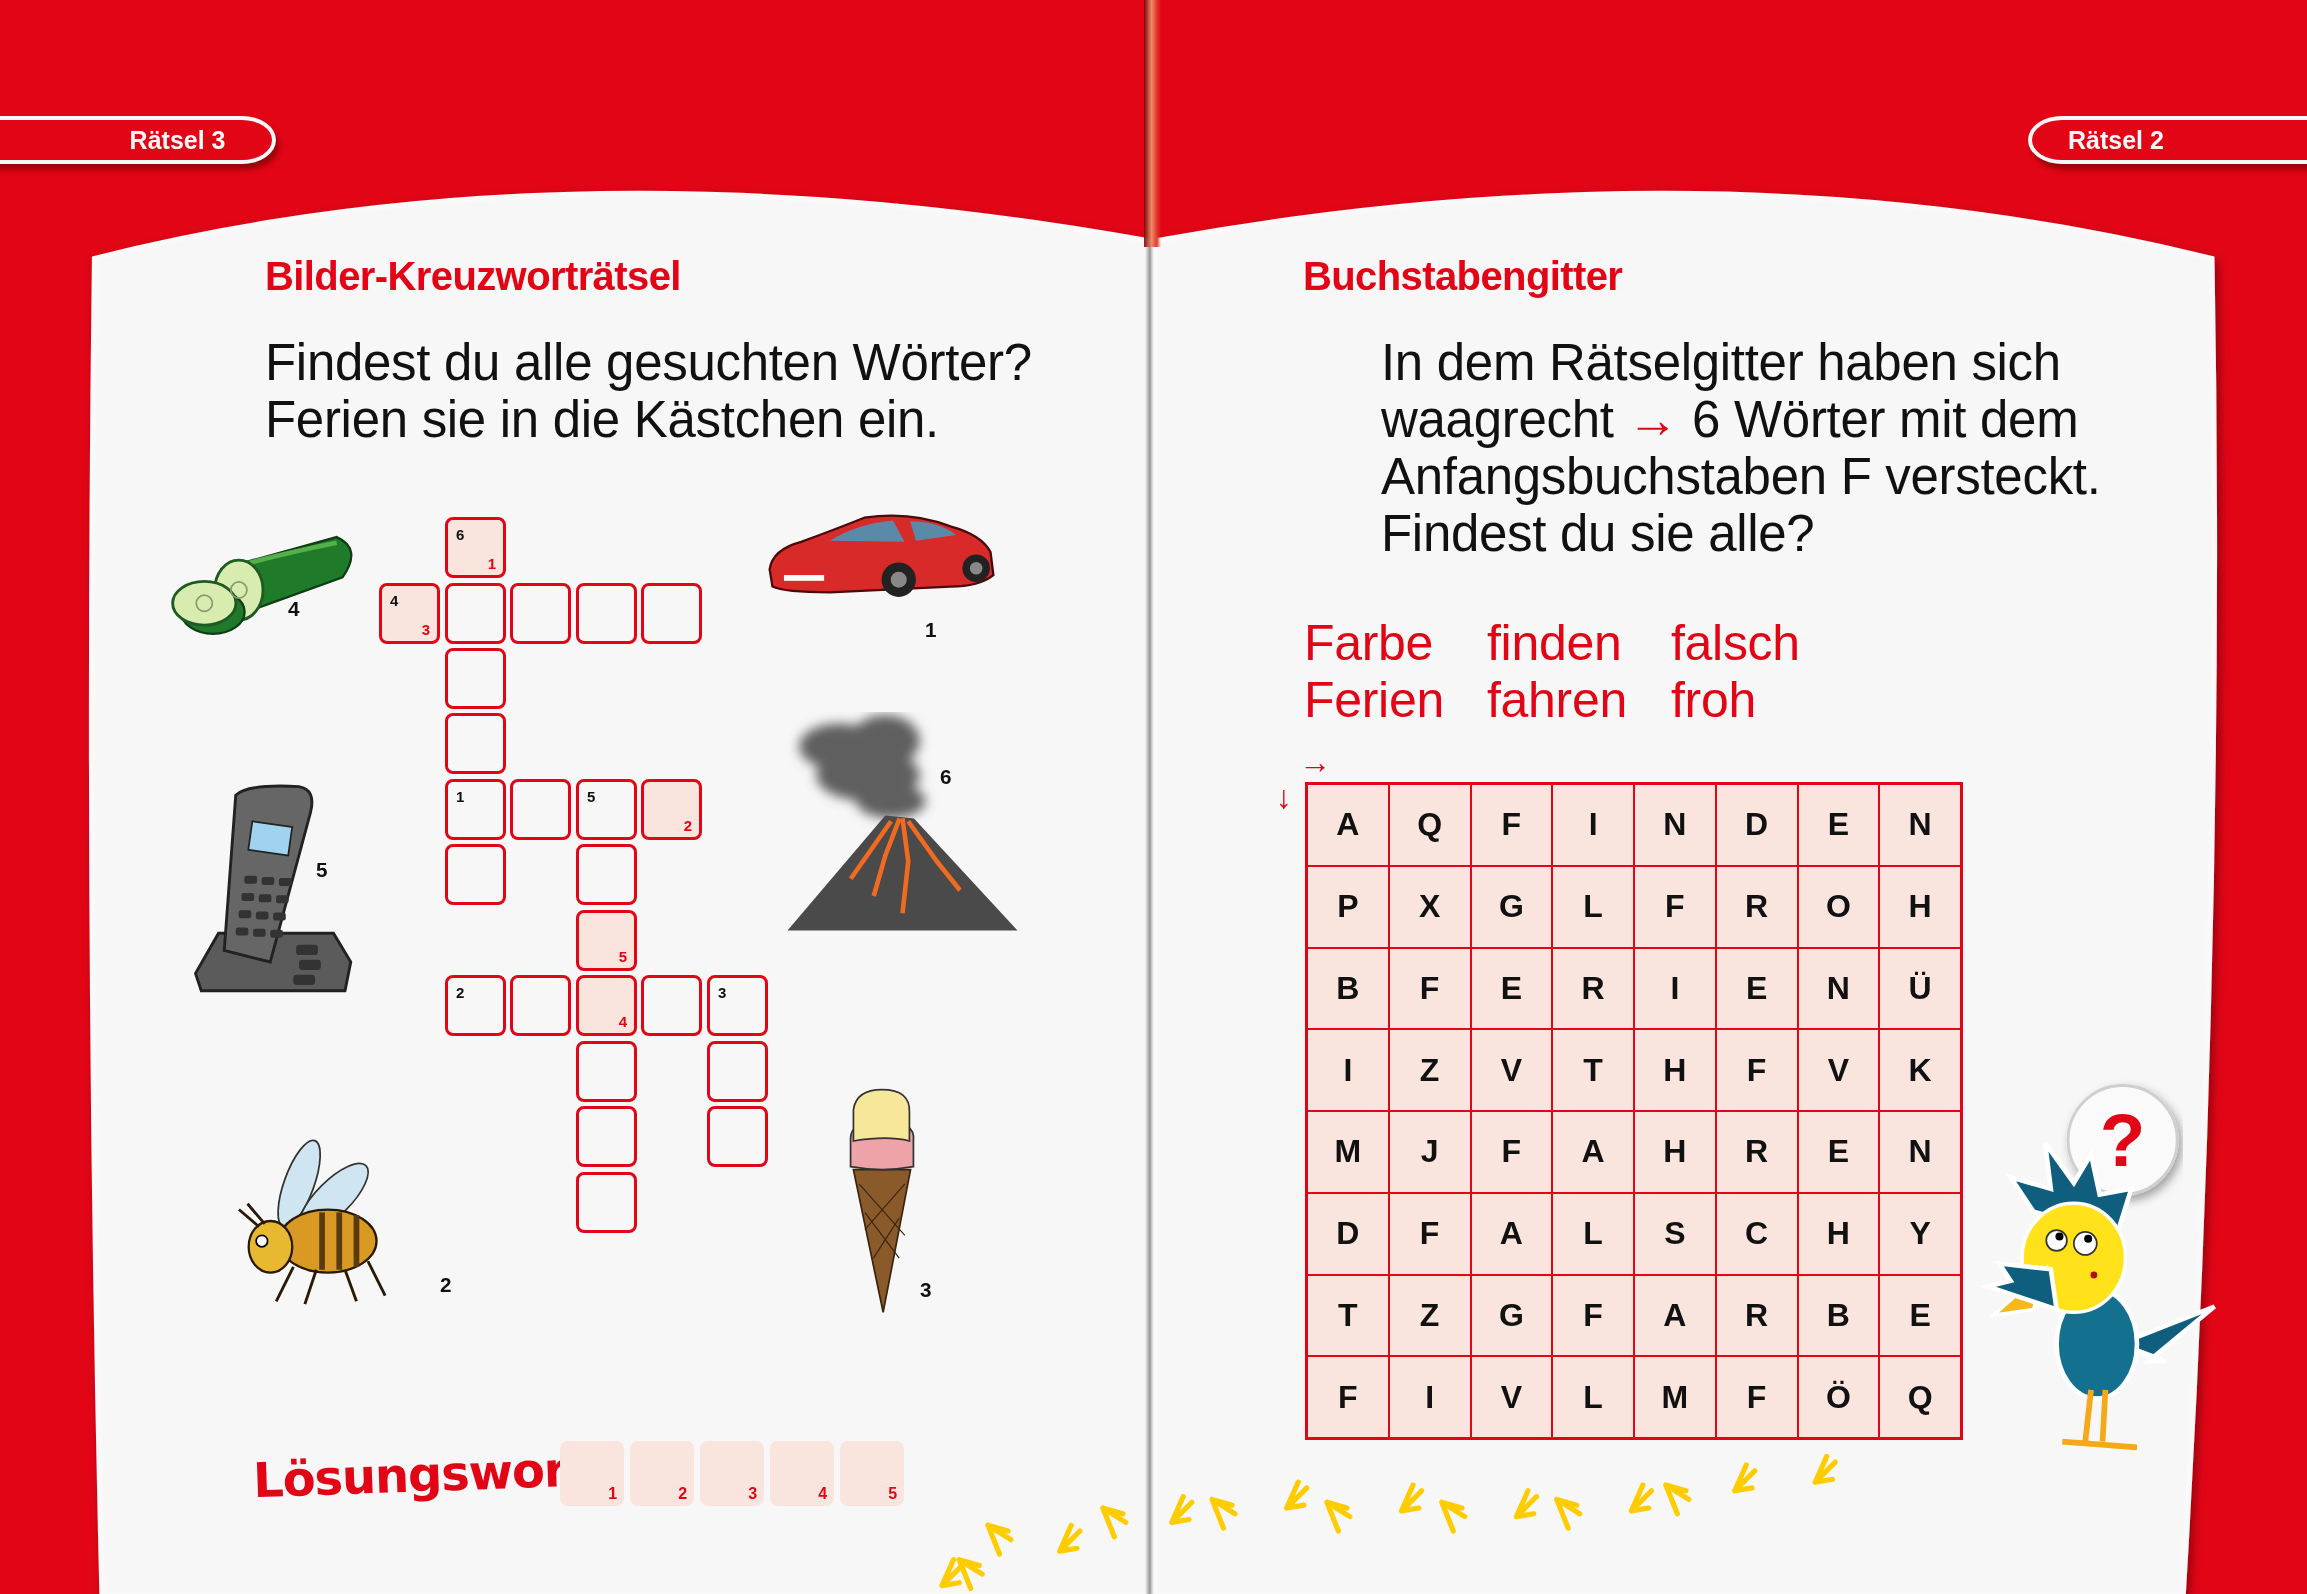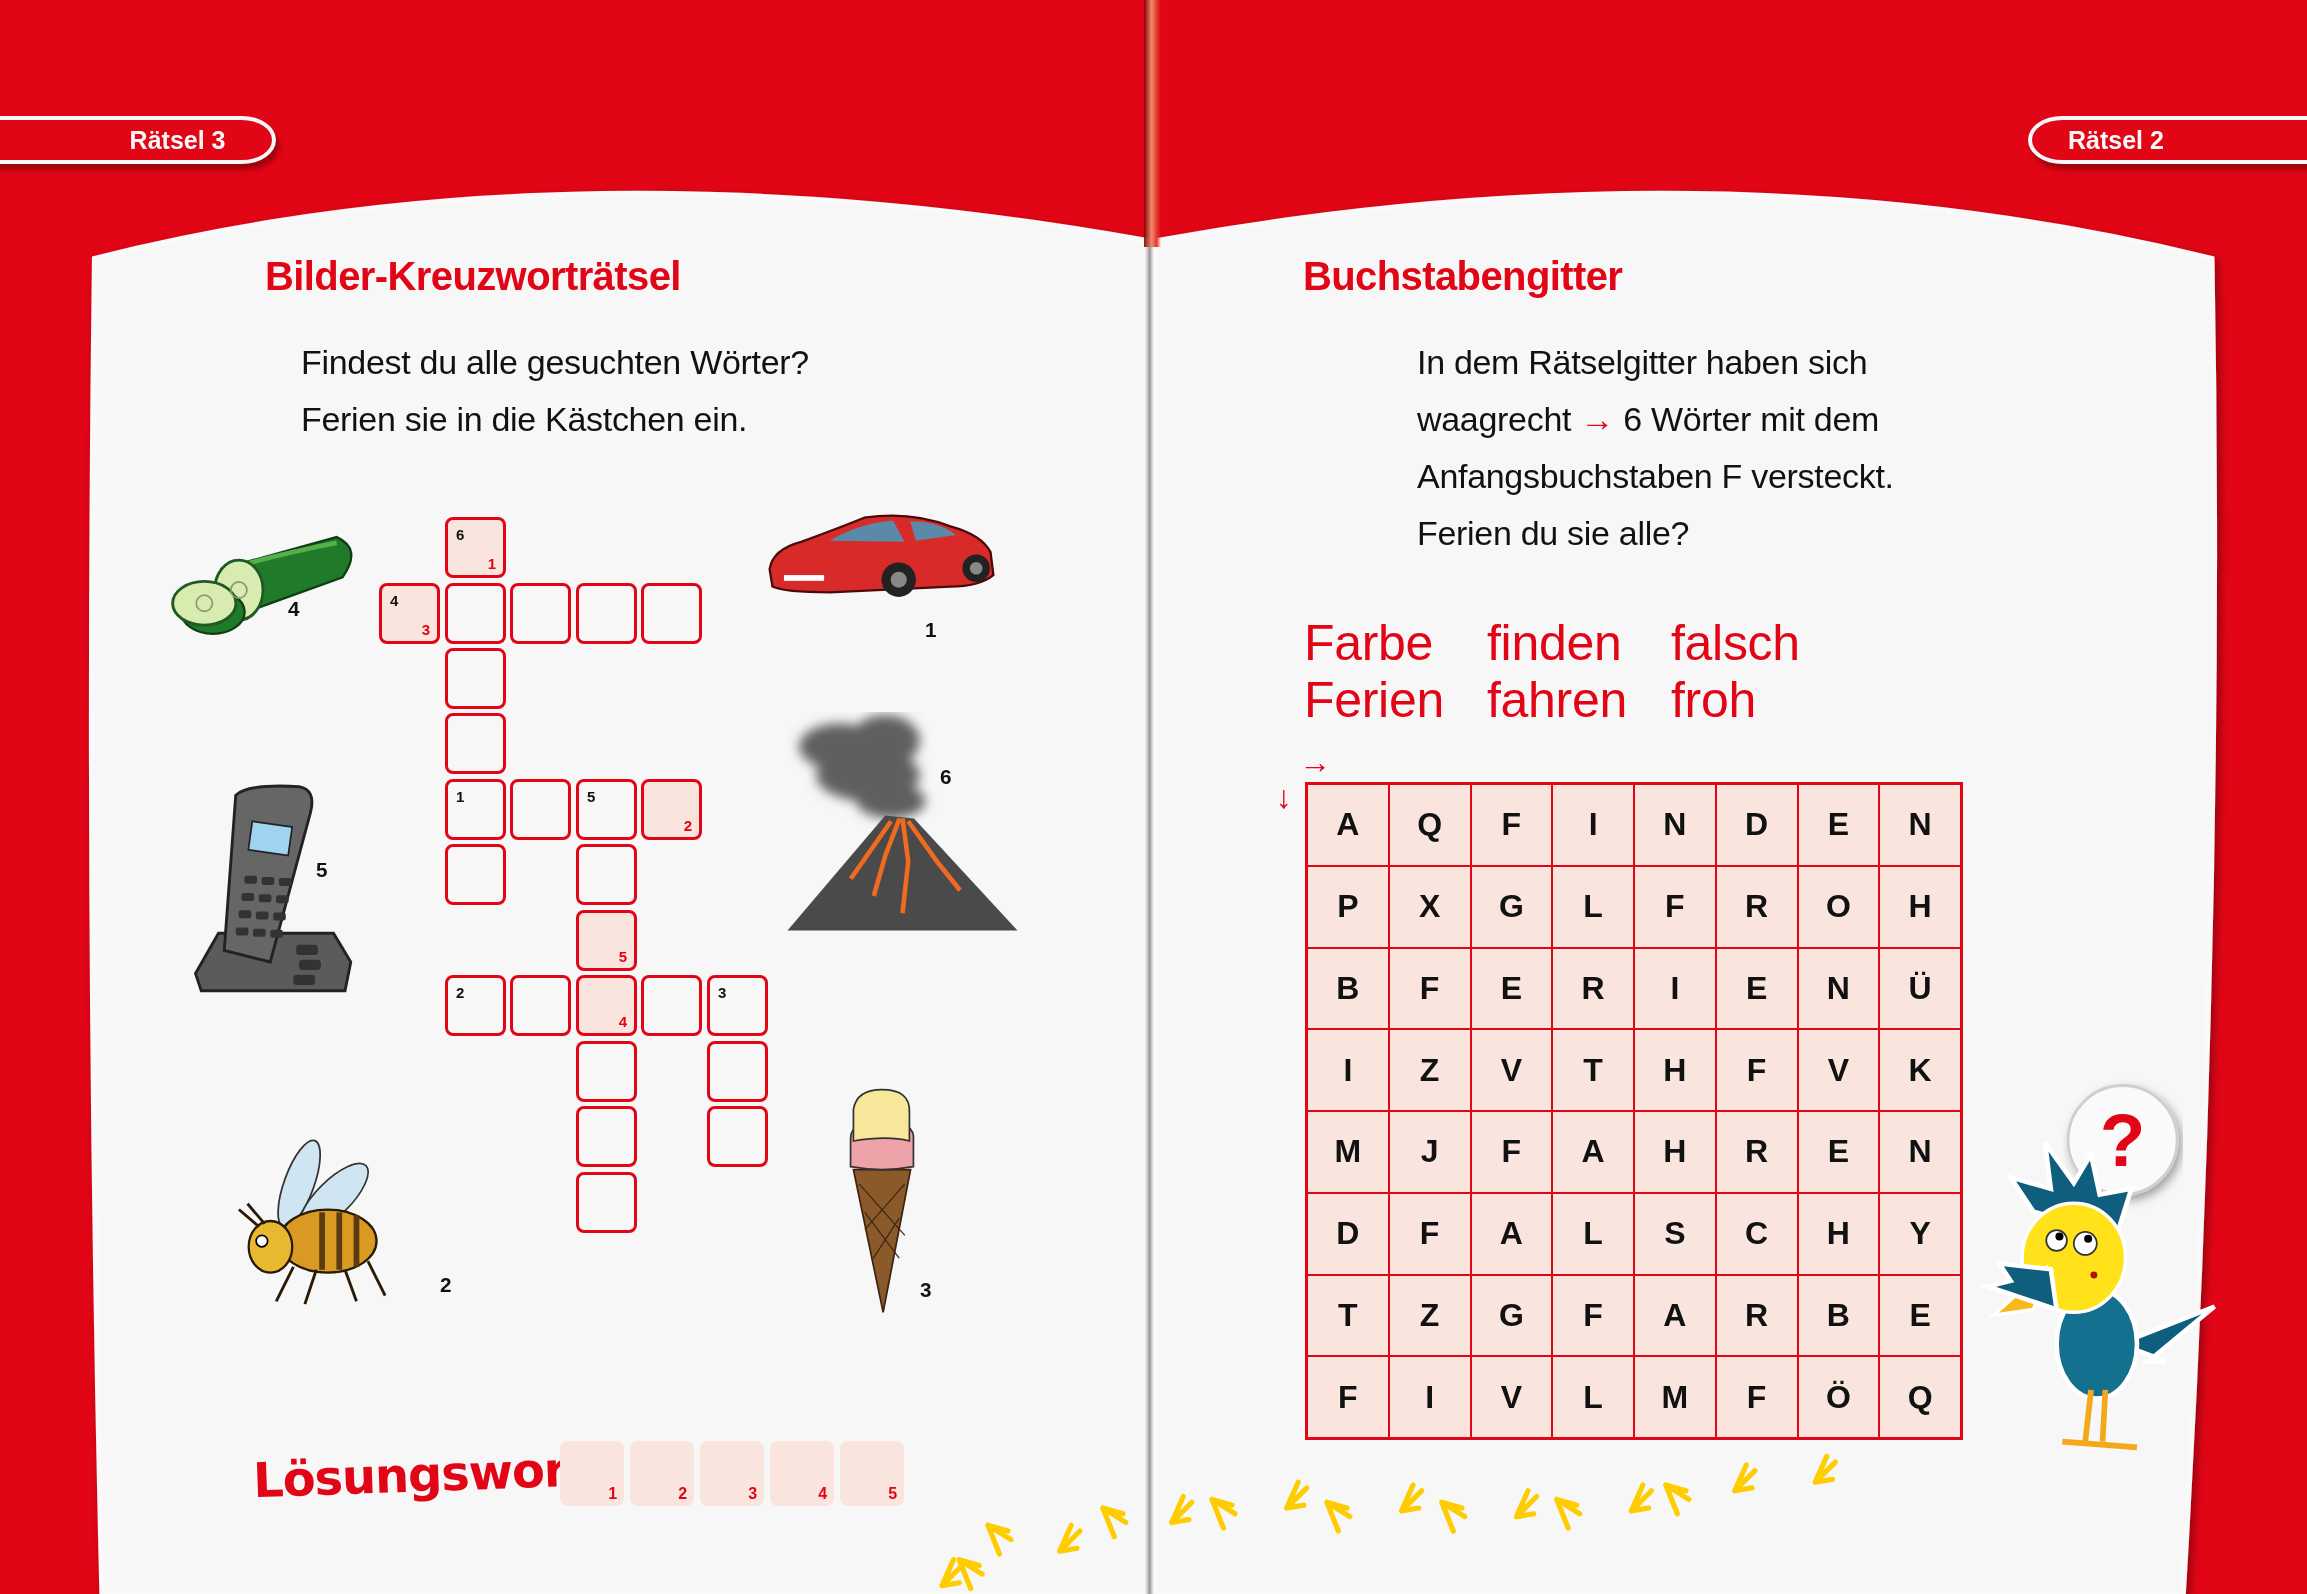--- a/index.html
+++ b/index.html
@@ -9,21 +9,21 @@
   svg.pages{position:absolute;left:0;top:0;}
   
   .spine{position:absolute;left:1144px;top:0;width:17px;height:1595px;background:linear-gradient(90deg,rgba(120,0,0,0.9) 0%,#f08a6a 45%,#e23a2a 75%,rgba(225,5,22,0) 100%);}
   .spine-lower{position:absolute;left:1145px;top:247px;width:9.2px;height:1348px;background:linear-gradient(90deg,rgba(0,0,0,0) 0%,rgba(0,0,0,0.35) 50%,rgba(0,0,0,0) 100%);}
   
   .tab{position:absolute;height:48px;background:#e10516;border:4px solid #f7f7f7;box-shadow:3.4px 5.7px 5.7px rgba(100,0,0,0.55);color:#f7f7f7;font-weight:bold;font-size:25px;display:flex;align-items:center;box-sizing:border-box;}
   .tab-left{left:-11.5px;top:116px;width:287px;border-left:none;border-radius:0 34px 34px 0/0 24px 24px 0;justify-content:flex-end;padding-right:46px;}
   .tab-right{left:2028px;top:116px;width:299px;border-right:none;border-radius:34px 0 0 34px/24px 0 0 24px;justify-content:flex-start;padding-left:36px;}
   
   .title{position:absolute;color:#e10516;font-weight:bold;font-size:40px;letter-spacing:-0.6px;}
-  .body-text{position:absolute;color:#111;font-size:34px;line-height:57px;letter-spacing:-0.3px;margin-left:36px;}
+  .body-text{position:absolute;color:#111;font-size:51px;line-height:57px;letter-spacing:-0.3px;}
   .arrow-inline{color:#e10516;}
   
   .cw-cell{position:absolute;width:61px;height:61px;border:3.4px solid #e10516;border-radius:8px;box-sizing:border-box;background:#f7f7f7;}
   .cw-cell.shaded{background:#f9e5de;}
   .cw-num{position:absolute;left:8px;top:5.7px;font-size:15px;font-weight:bold;color:#111;}
   .cw-sol{position:absolute;right:6.9px;bottom:3.4px;font-size:15px;font-weight:bold;color:#e10516;}
   
   .illus{position:absolute;}
   .illus-label{position:absolute;font-weight:bold;font-size:20.7px;color:#111;}
   
@@ -253,21 +253,21 @@
 
 <div class="title" style="left:1303px;top:254px;">Buchstabengitter</div>
 <div class="body-text" style="left:1381px;top:334px;">
   <div>In dem Rätselgitter haben sich</div>
   <div>
     <span>waagrecht</span>
     <span class="arrow-inline">→</span>
     <span>6 Wörter mit dem</span>
   </div>
   <div>Anfangsbuchstaben F versteckt.</div>
-  <div>Ferien du sie alle?</div>
+  <div>Findest du sie alle?</div>
 </div>
 
 <div class="word" style="left:1304px;top:614px;">Farbe</div>
 <div class="word" style="left:1487px;top:614px;">finden</div>
 <div class="word" style="left:1671px;top:614px;">falsch</div>
 <div class="word" style="left:1304px;top:671px;">Ferien</div>
 <div class="word" style="left:1487px;top:671px;">fahren</div>
 <div class="word" style="left:1671px;top:671px;">froh</div>
 
 <div class="dir-arrow" style="left:1299px;top:746px;">→</div>

